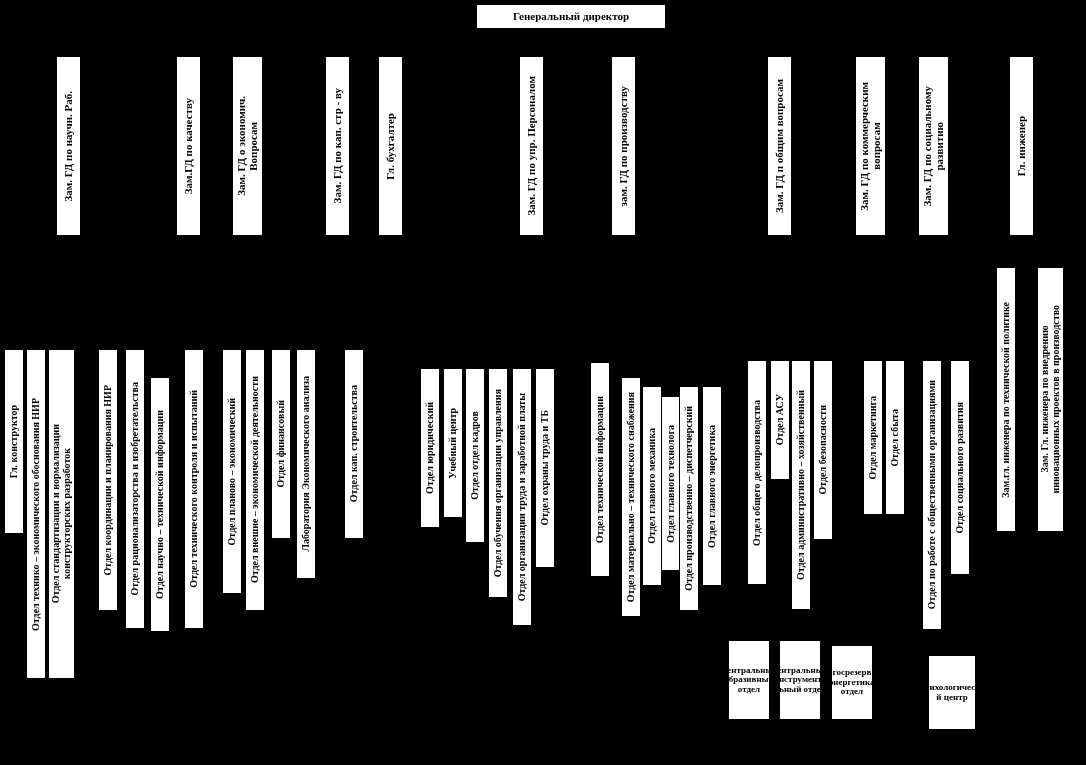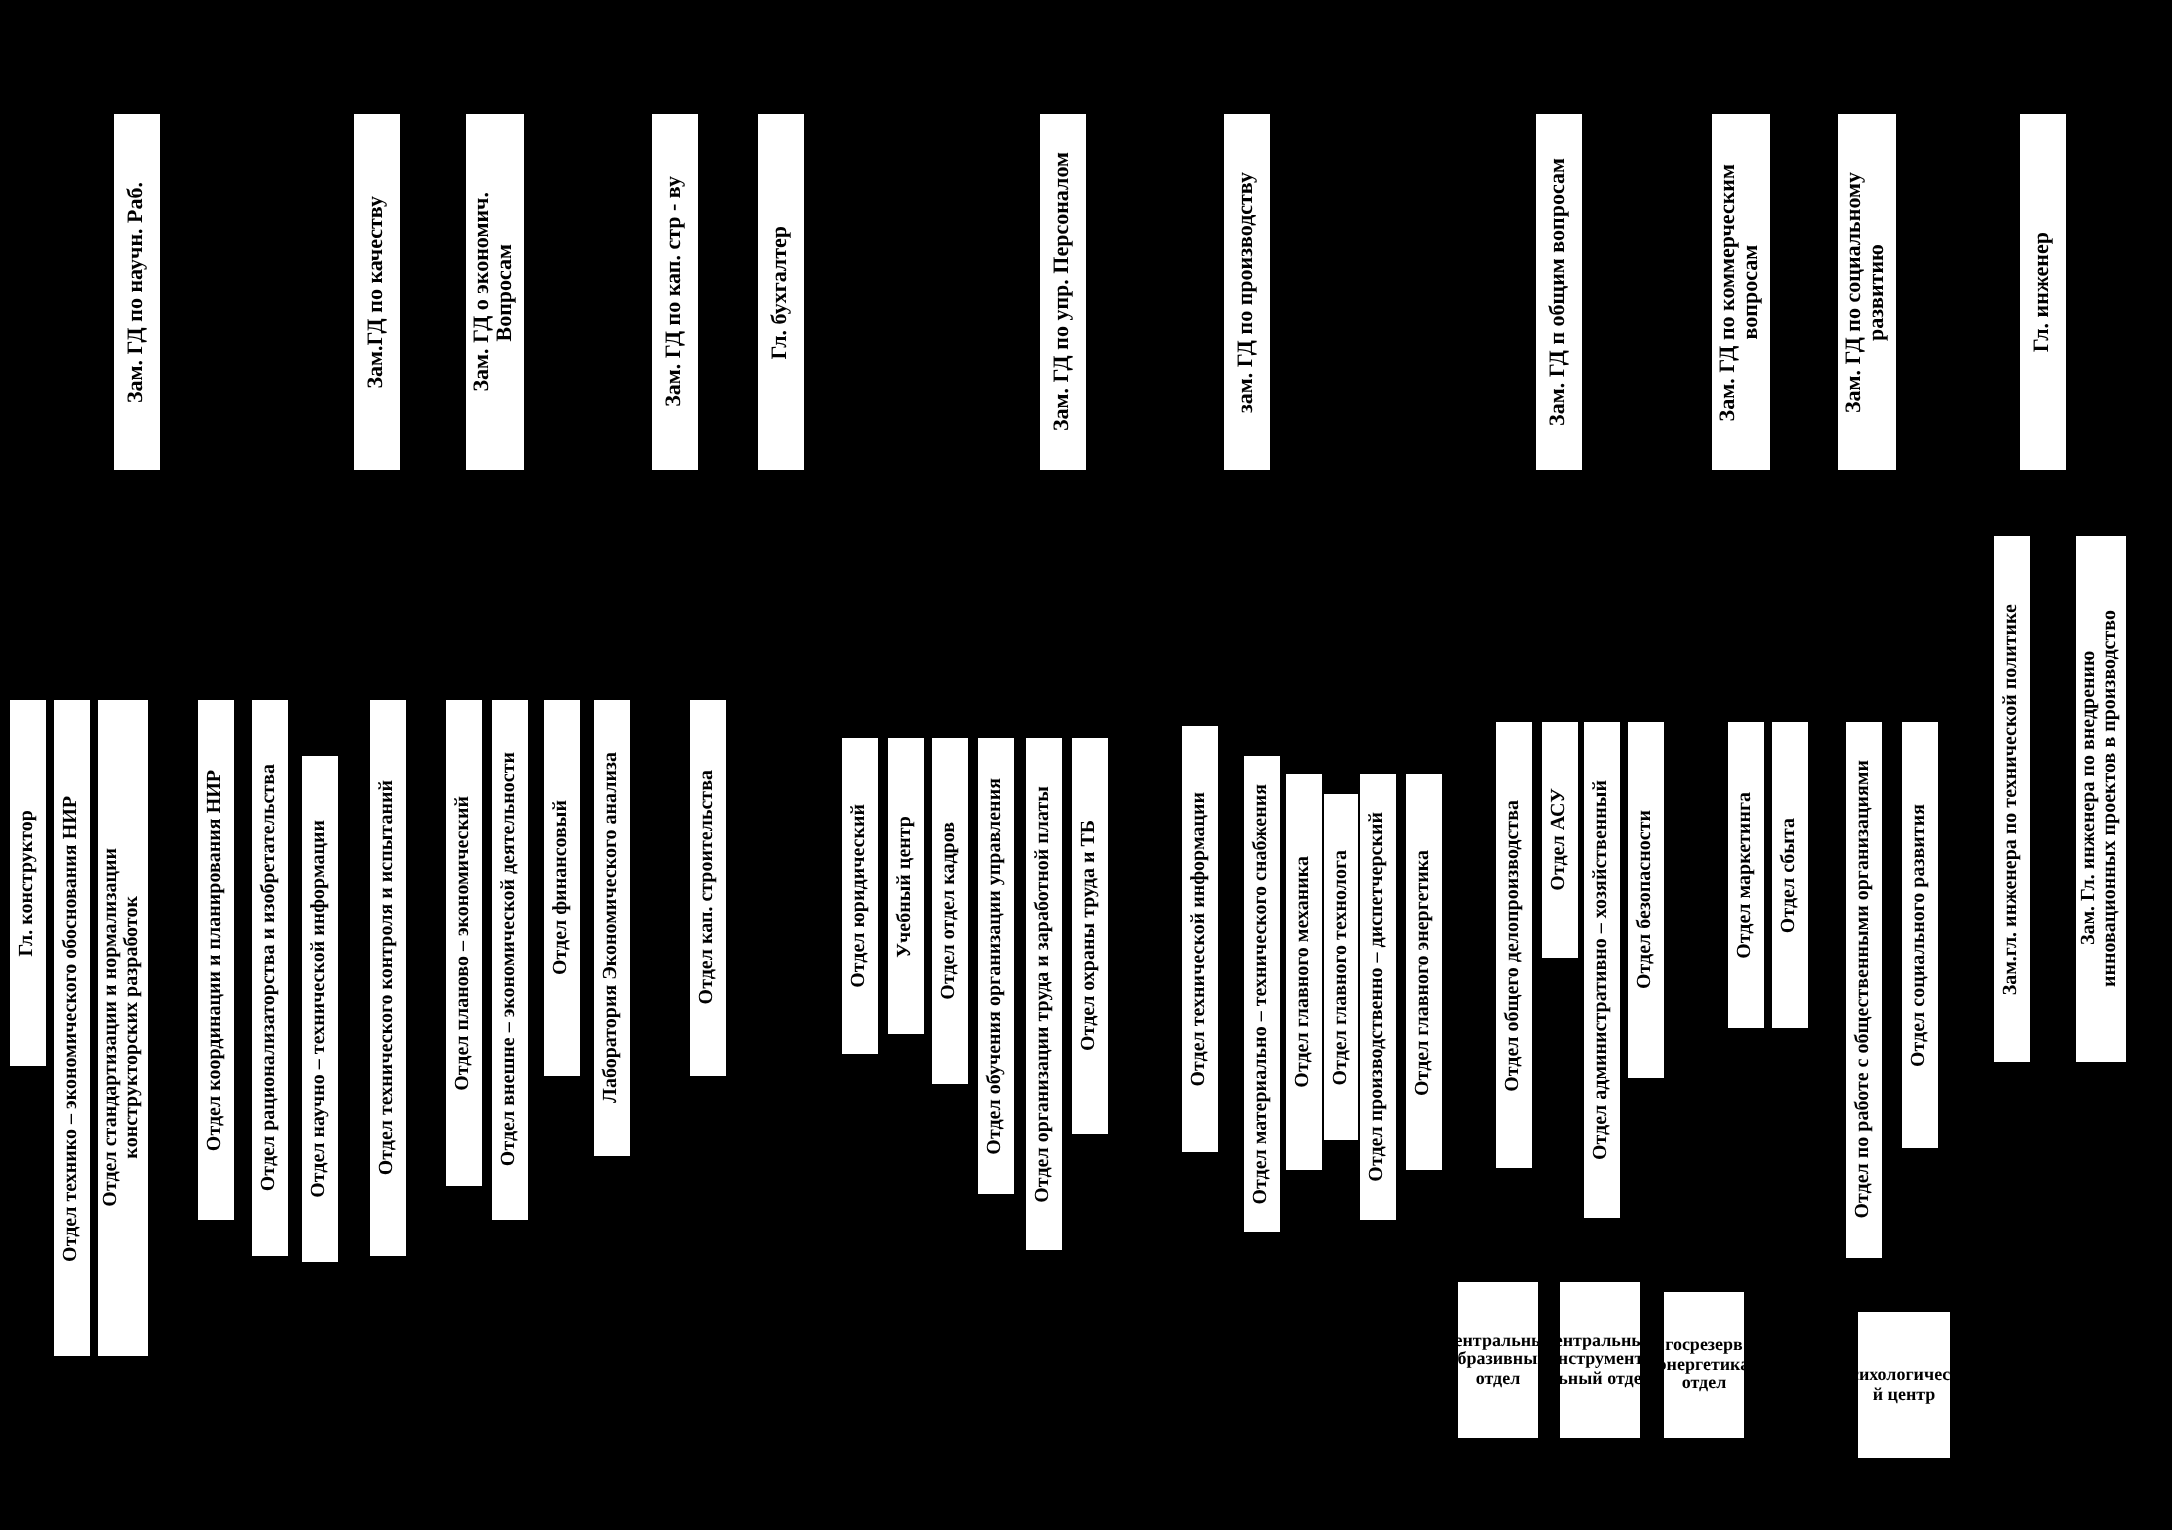--- a/index.html
+++ b/index.html
@@ -40,20 +40,23 @@
   .horiz .label {
     writing-mode: horizontal-tb;
   }
   .bold .label { font-weight: bold; }
 </style>
 </head>
 <body>
 
 <div id="chart">
 
+  <div class="node horiz bold" style="left:476px; top:4px; width:190px; height:25px; font-size:11px;">
+    <span class="label">Генеральный директор</span>
+  </div>
 
   <div class="node vert bold" style="left:56px; top:56px; width:25px; height:180px; font-size:11px;">
     <span class="label">Зам. ГД по научн. Раб.</span>
   </div>
   <div class="node vert bold" style="left:176px; top:56px; width:25px; height:180px; font-size:11px;">
     <span class="label">Зам.ГД по качеству</span>
   </div>
   <div class="node vert bold" style="left:232px; top:56px; width:31px; height:180px; font-size:11px;">
     <span class="label">Зам. ГД о экономич.
 Вопросам</span>

